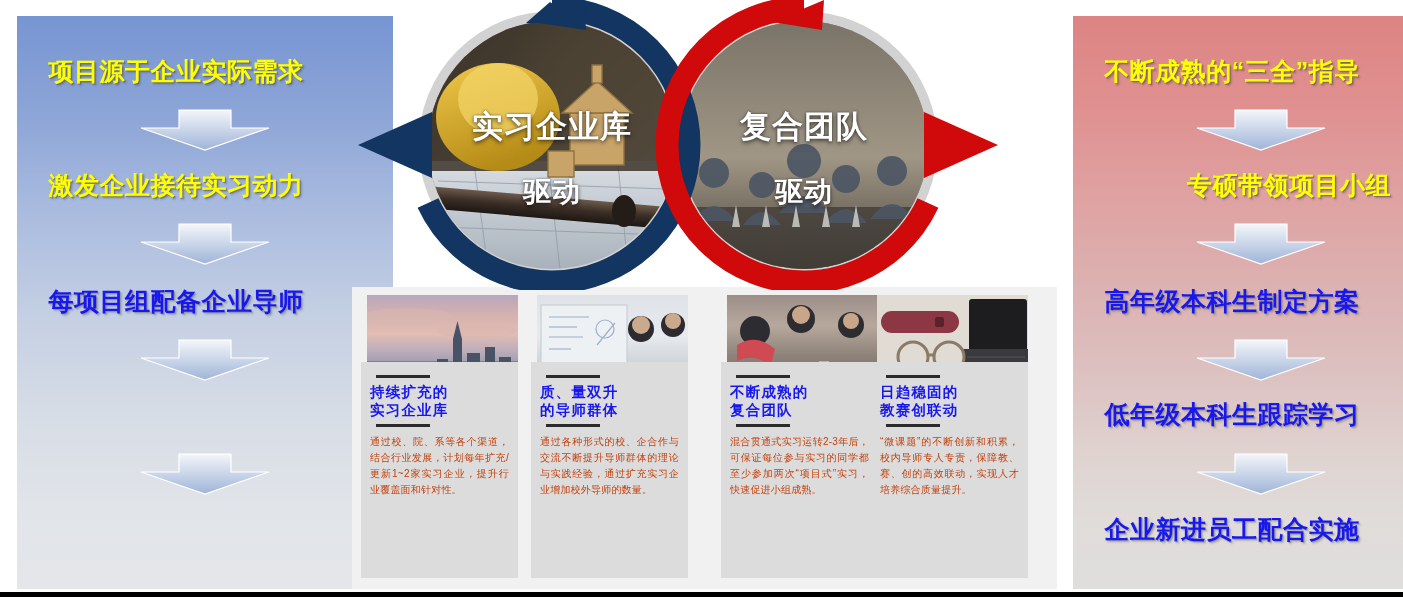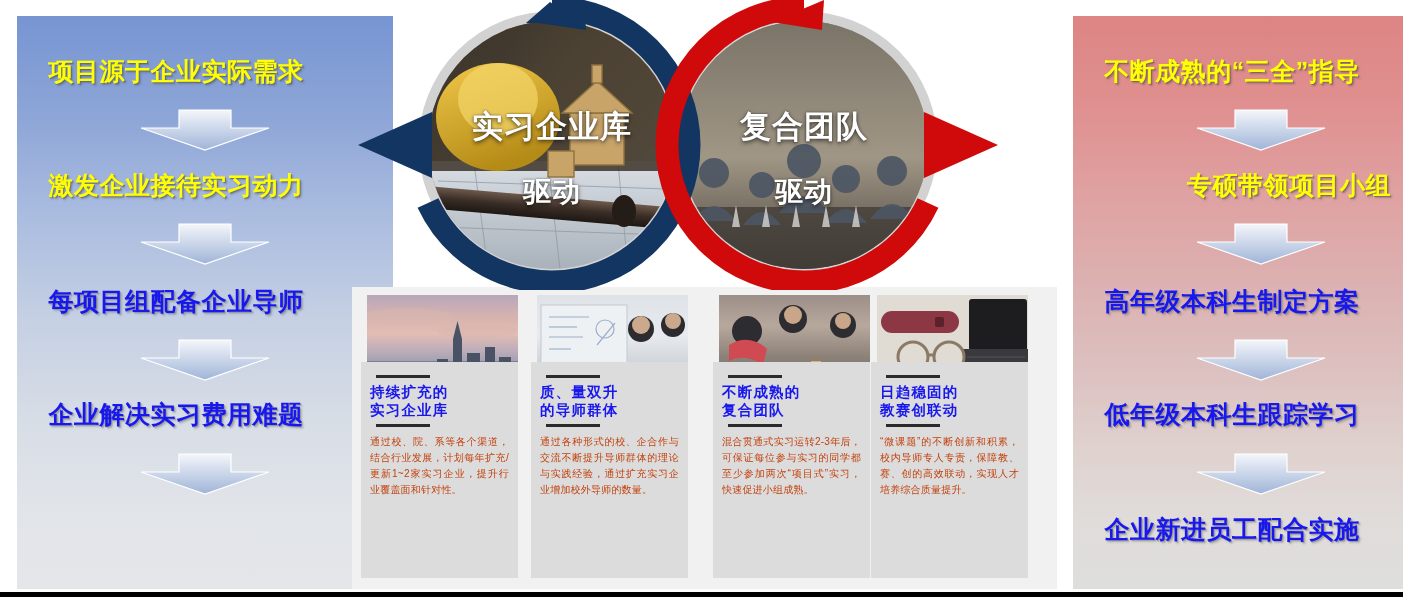--- a/index.html
+++ b/index.html
@@ -101,23 +101,20 @@
 
     <div class="panel-row" style="top:272px;">
       <div class="panel-text blue">每项目组配备企业导师</div>
     </div>
     <div class="down-arrow" style="top:322px;">
       <svg viewBox="0 0 132 44">
           <polygon points="40,2 92,2 92,20 130,20 66,42 2,20 40,20" fill="url(#ga1)" stroke="#ffffff" stroke-width="1.2"></polygon>
         </svg>
     </div>
 
-    <div class="panel-row" style="top:385px;">
-      <div class="panel-text blue">企业解决实习费用难题</div>
-    </div>
     <div class="down-arrow" style="top:436px;">
       <svg viewBox="0 0 132 44">
           <polygon points="40,2 92,2 92,20 130,20 66,42 2,20 40,20" fill="url(#ga1)" stroke="#ffffff" stroke-width="1.2"></polygon>
         </svg>
     </div>
 
   </div>
 
   <div class="side-panel right">
 
@@ -349,21 +346,21 @@
         </div>
         <div class="card-body">
           <div class="card-rule"></div>
           <div class="card-title">质、量双升</div>
           <div class="card-title">的导师群体</div>
           <div class="card-rule low"></div>
           <div class="card-desc">通过各种形式的校、企合作与交流不断提升导师群体的理论与实践经验，通过扩充实习企业增加校外导师的数量。</div>
         </div>
       </div>
 
-      <div class="card" style="left:361px;padding-left:42px;">
+      <div class="card" style="left:369px;padding-left:42px;">
         <div class="card-photo" style="background:linear-gradient(180deg,#9c8f88 0%,#b7a89d 30%,#8d8279 60%,#6a625c 100%);">
           <svg viewBox="0 0 151 102" width="151" height="102">
             <rect x="0" y="72" width="151" height="30" fill="#cfc6bb"></rect>
             <g fill="#2d2c30">
               <circle cx="28" cy="36" r="15"></circle>
                 <path d="M6 102 q22 -50 44 0 z"></path>
               <circle cx="74" cy="24" r="14"></circle>
                 <path d="M54 92 q20 -48 40 0 z"></path>
               <circle cx="124" cy="30" r="13"></circle>
                 <path d="M106 96 q18 -46 36 0 z"></path>

